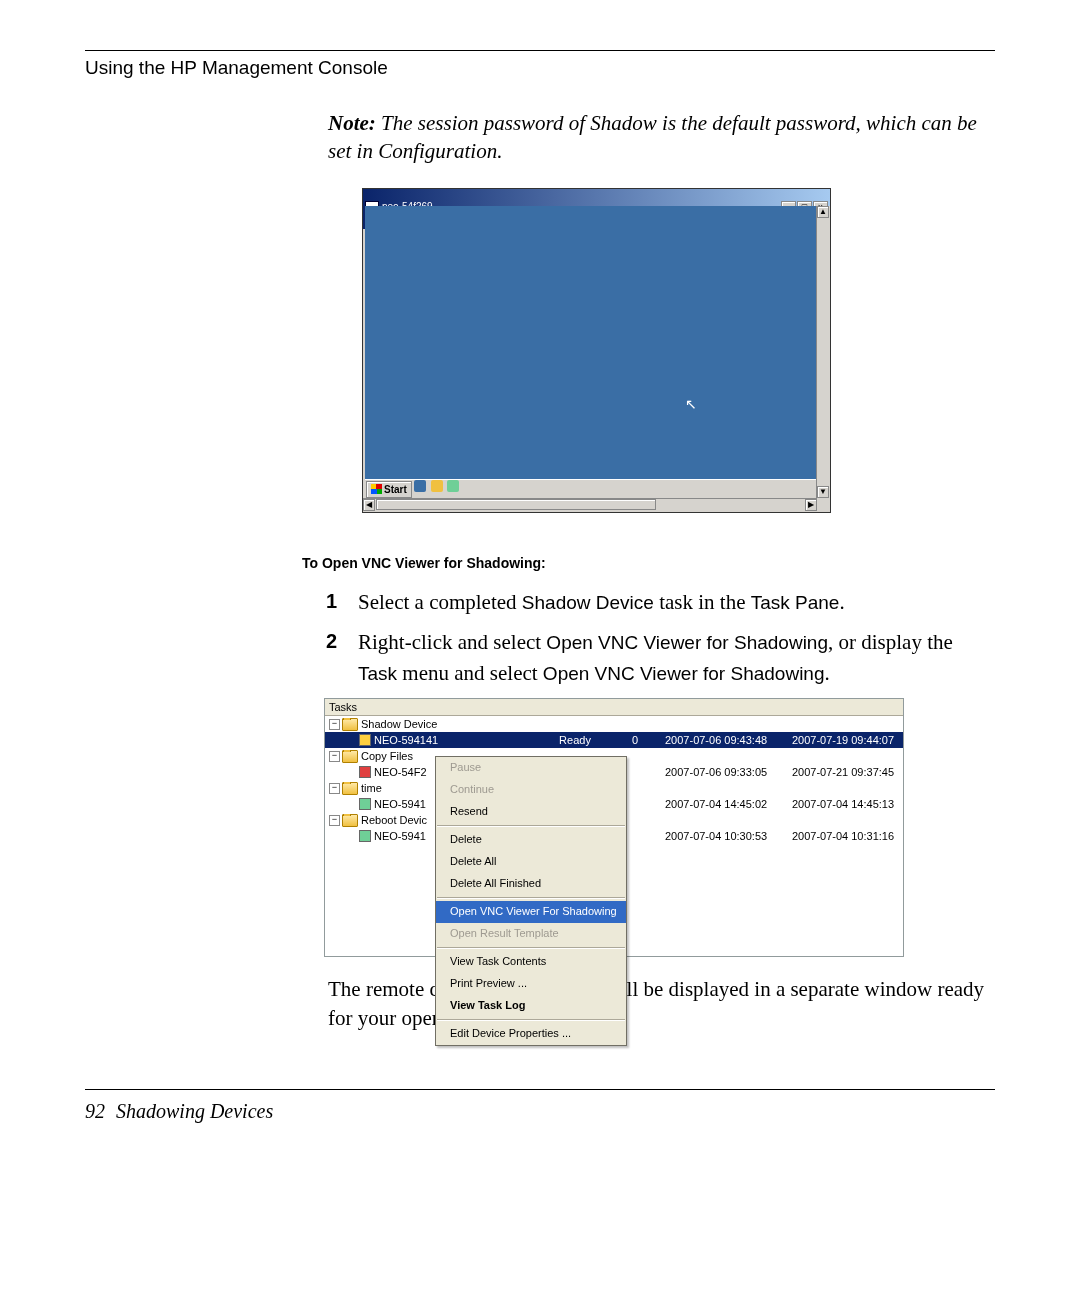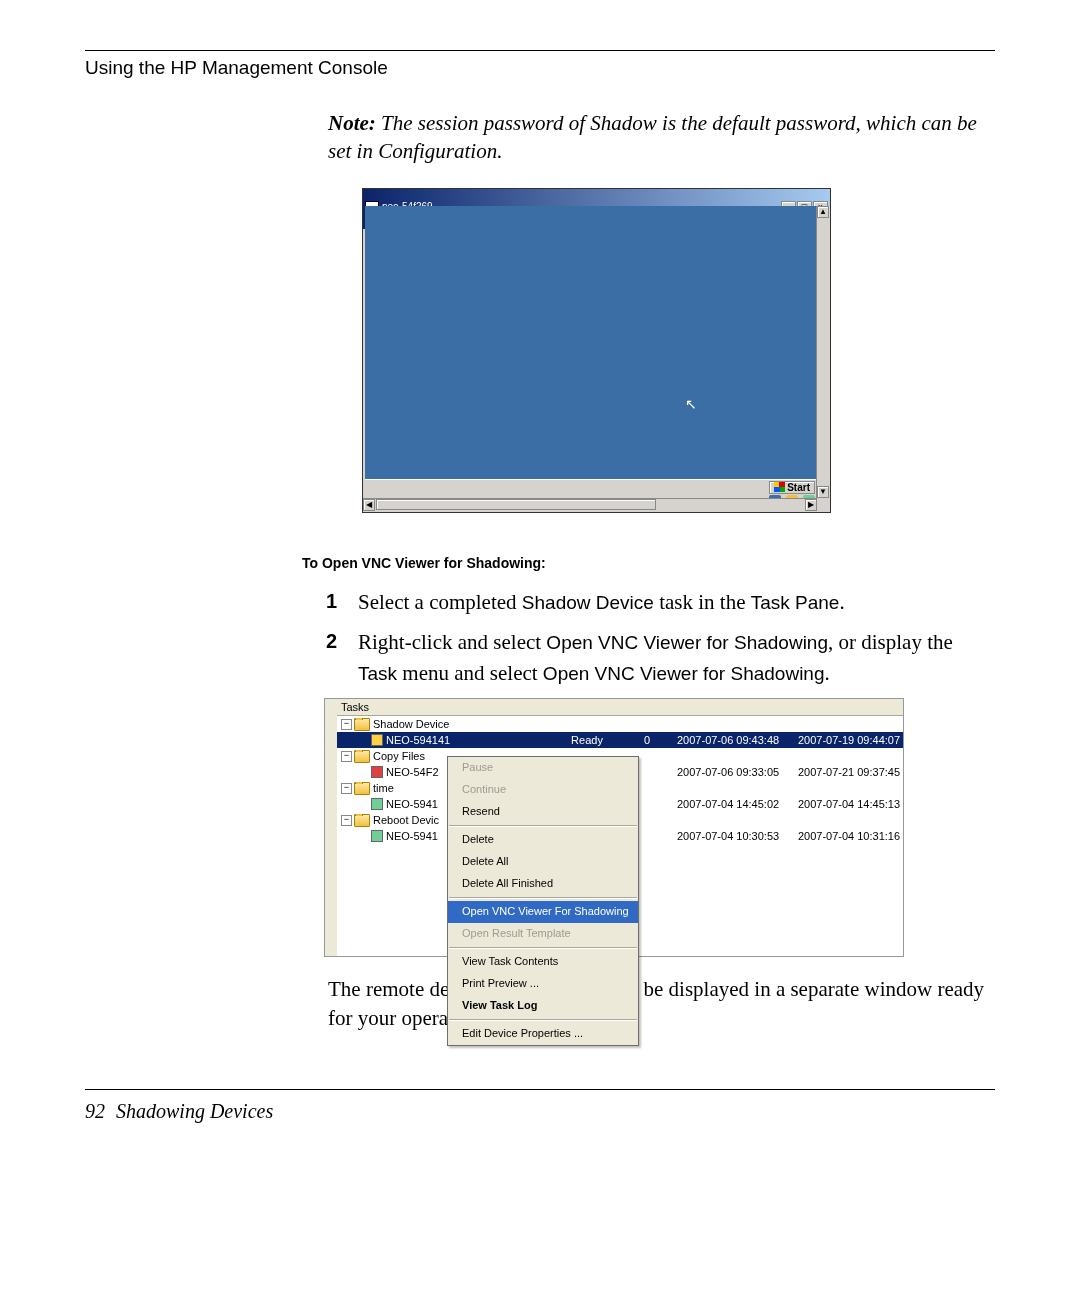--- a/index.html
+++ b/index.html
@@ -94,21 +94,21 @@
     position:absolute; left:13px; width: 280px; top:0; height:11px;
     border:1px solid #888; box-shadow: inset 1px 1px 0 #fff; background:#d6d3ce;
     box-sizing: border-box;
   }
   .vnc-corner {
     position:absolute; right:0; bottom:0; width:13px; height:13px; background:#d6d3ce;
   }
   .vnc-taskbar {
     position: absolute; left:2px; right:14px; bottom: 14px; height: 18px;
     background: #d6d3ce; border-top: 1px solid #fff;
-    display:flex; align-items:flex-end; font-size:10px;flex-direction:column;
+    display:flex; align-items:flex-start; font-size:10px;
   }
   .vnc-start {
     height: 15px; padding: 0 4px; margin: 1px;
     background: #d6d3ce; border: 1px solid #888;
     box-shadow: inset 1px 1px 0 #fff;
     display: flex; align-items: center; gap: 2px;
     font-weight: bold;
   }
   .vnc-start .flag {
     width:11px; height:10px;
@@ -153,21 +153,20 @@
   .tasks-pane {
     width: 580px;
     border: 1px solid #919b9c;
     background: #ece9d8;
     font-family: Tahoma, sans-serif;
     font-size: 11px;
     margin: 6px 0 18px -4px;
     box-sizing: border-box;
     position: relative;
     color: #000;
-    padding-left: 12px;
   }
   .tasks-title {
     background: #ece9d8;
     border-bottom: 1px solid #aca899;
     padding: 2px 4px;
   }
   .col-headers {
     display: flex;
     background: #ece9d8;
     height: 18px;

